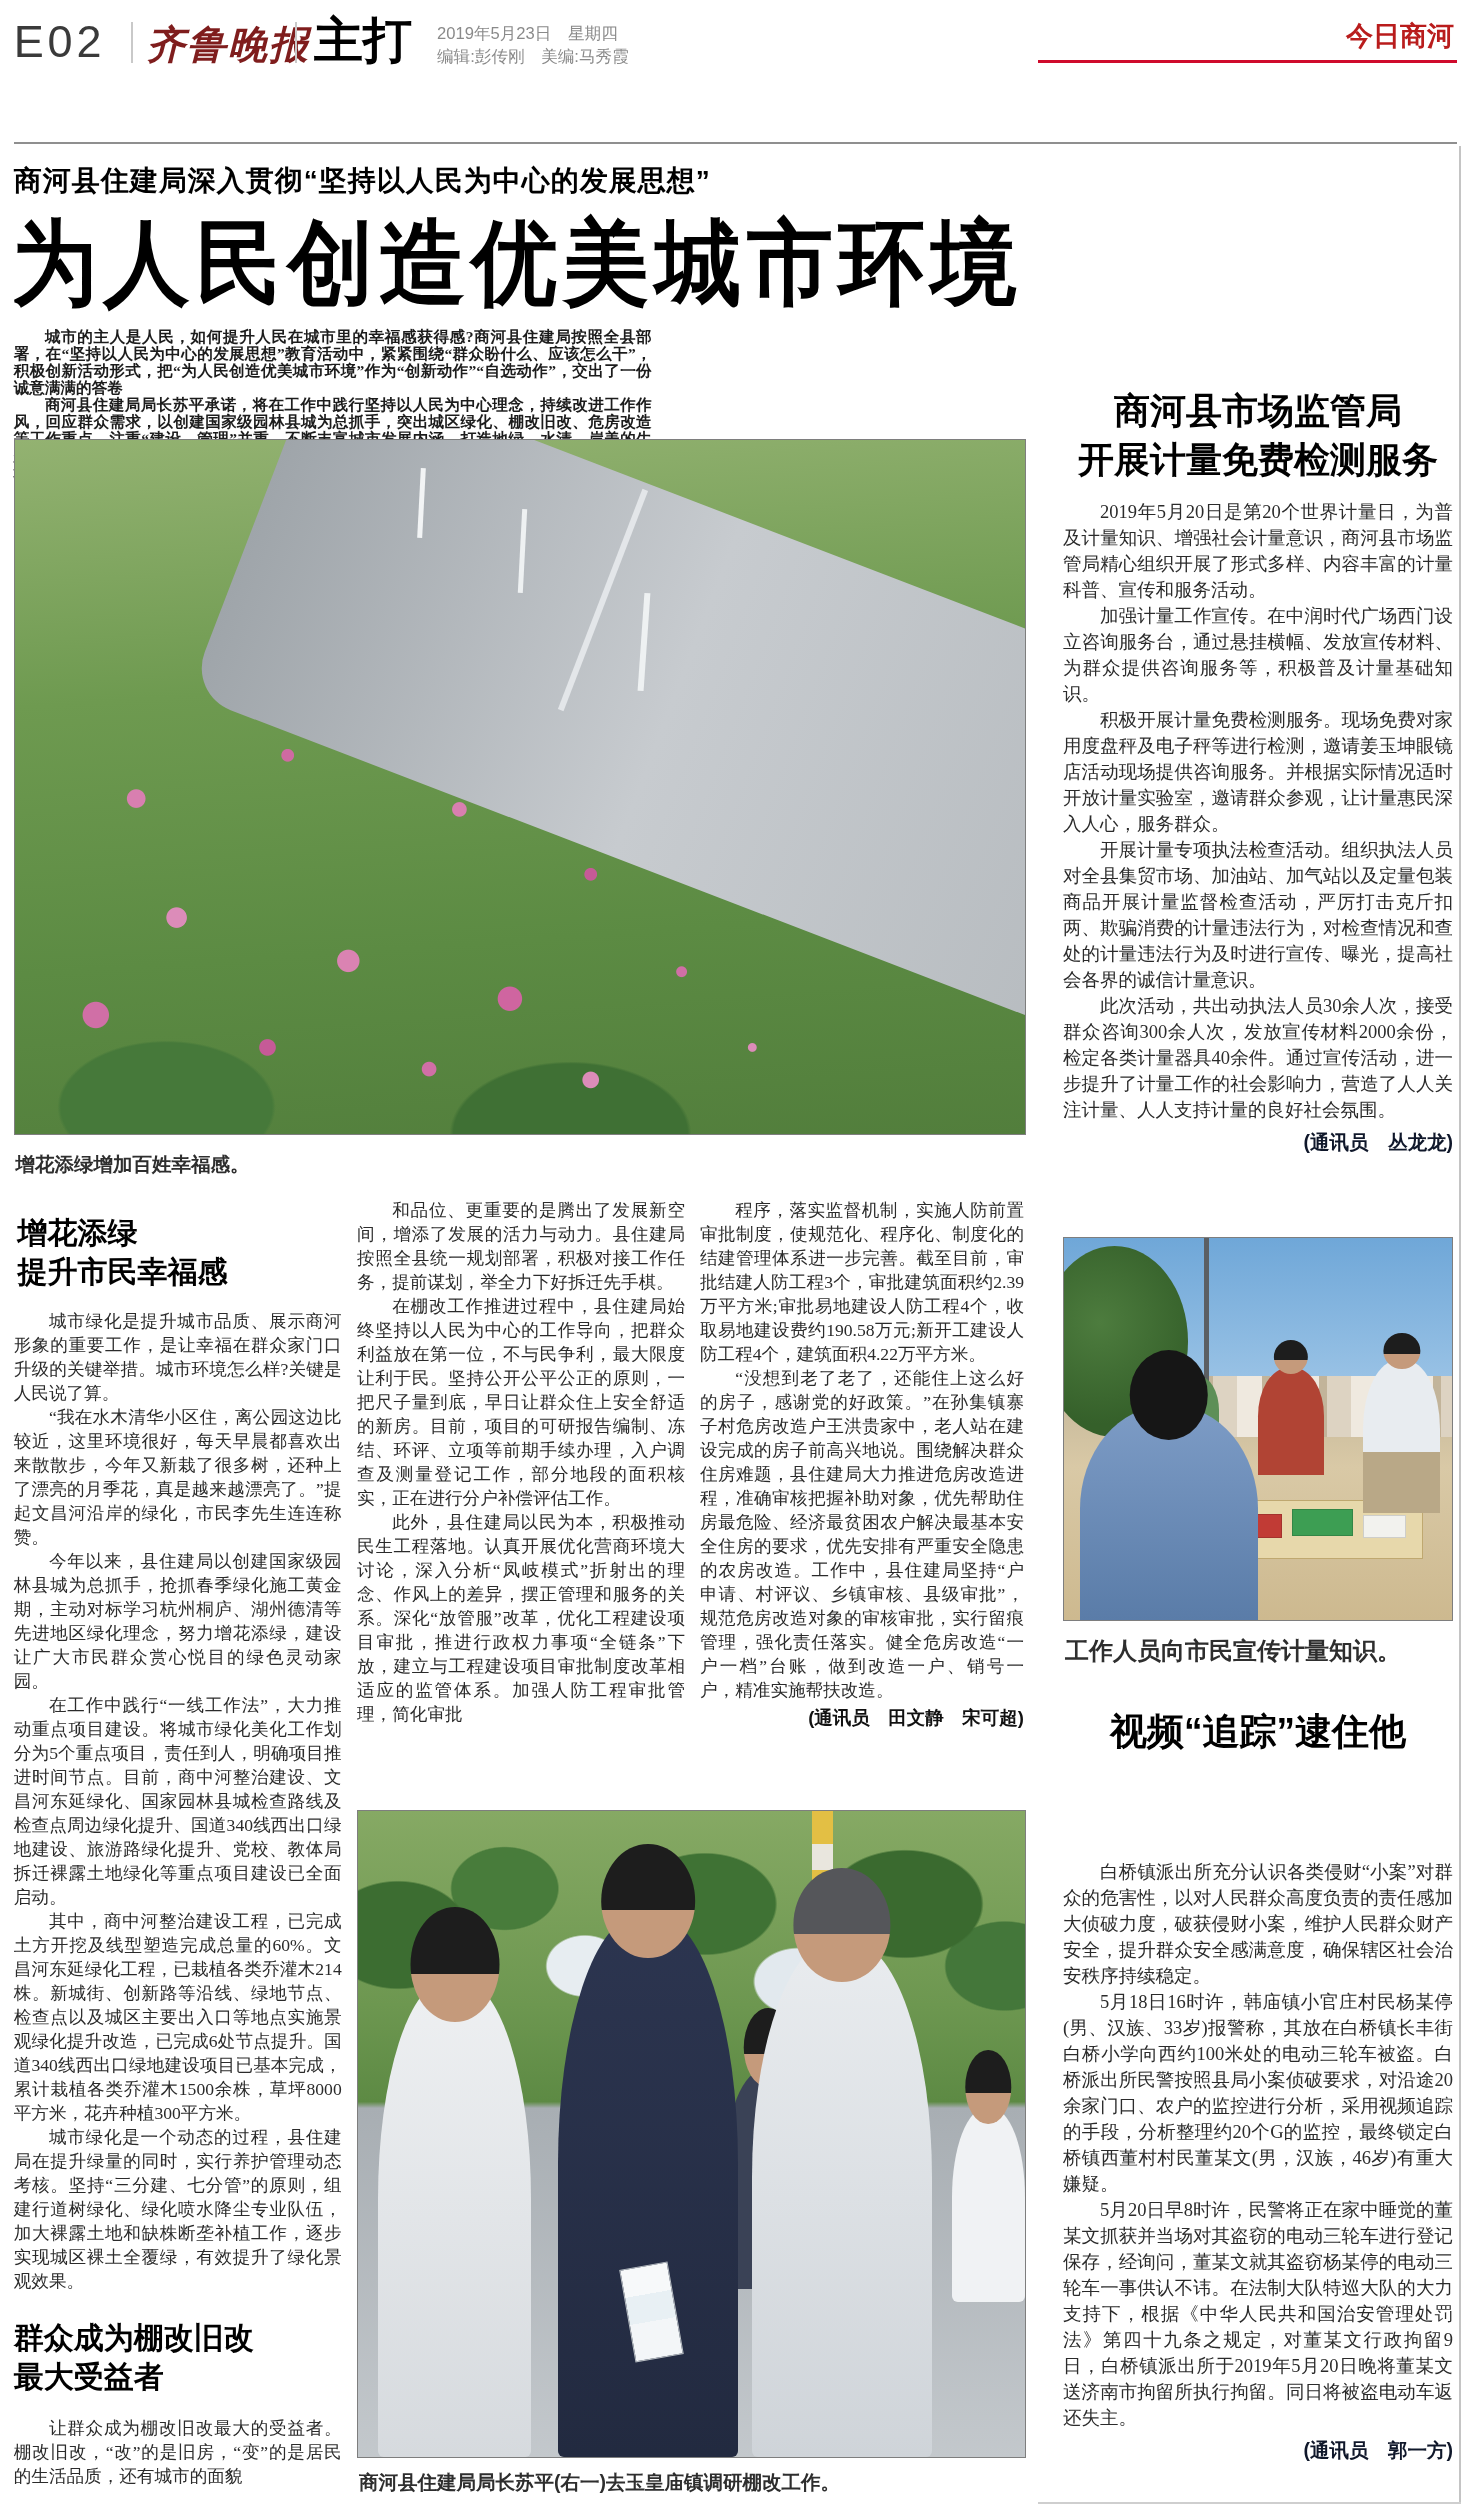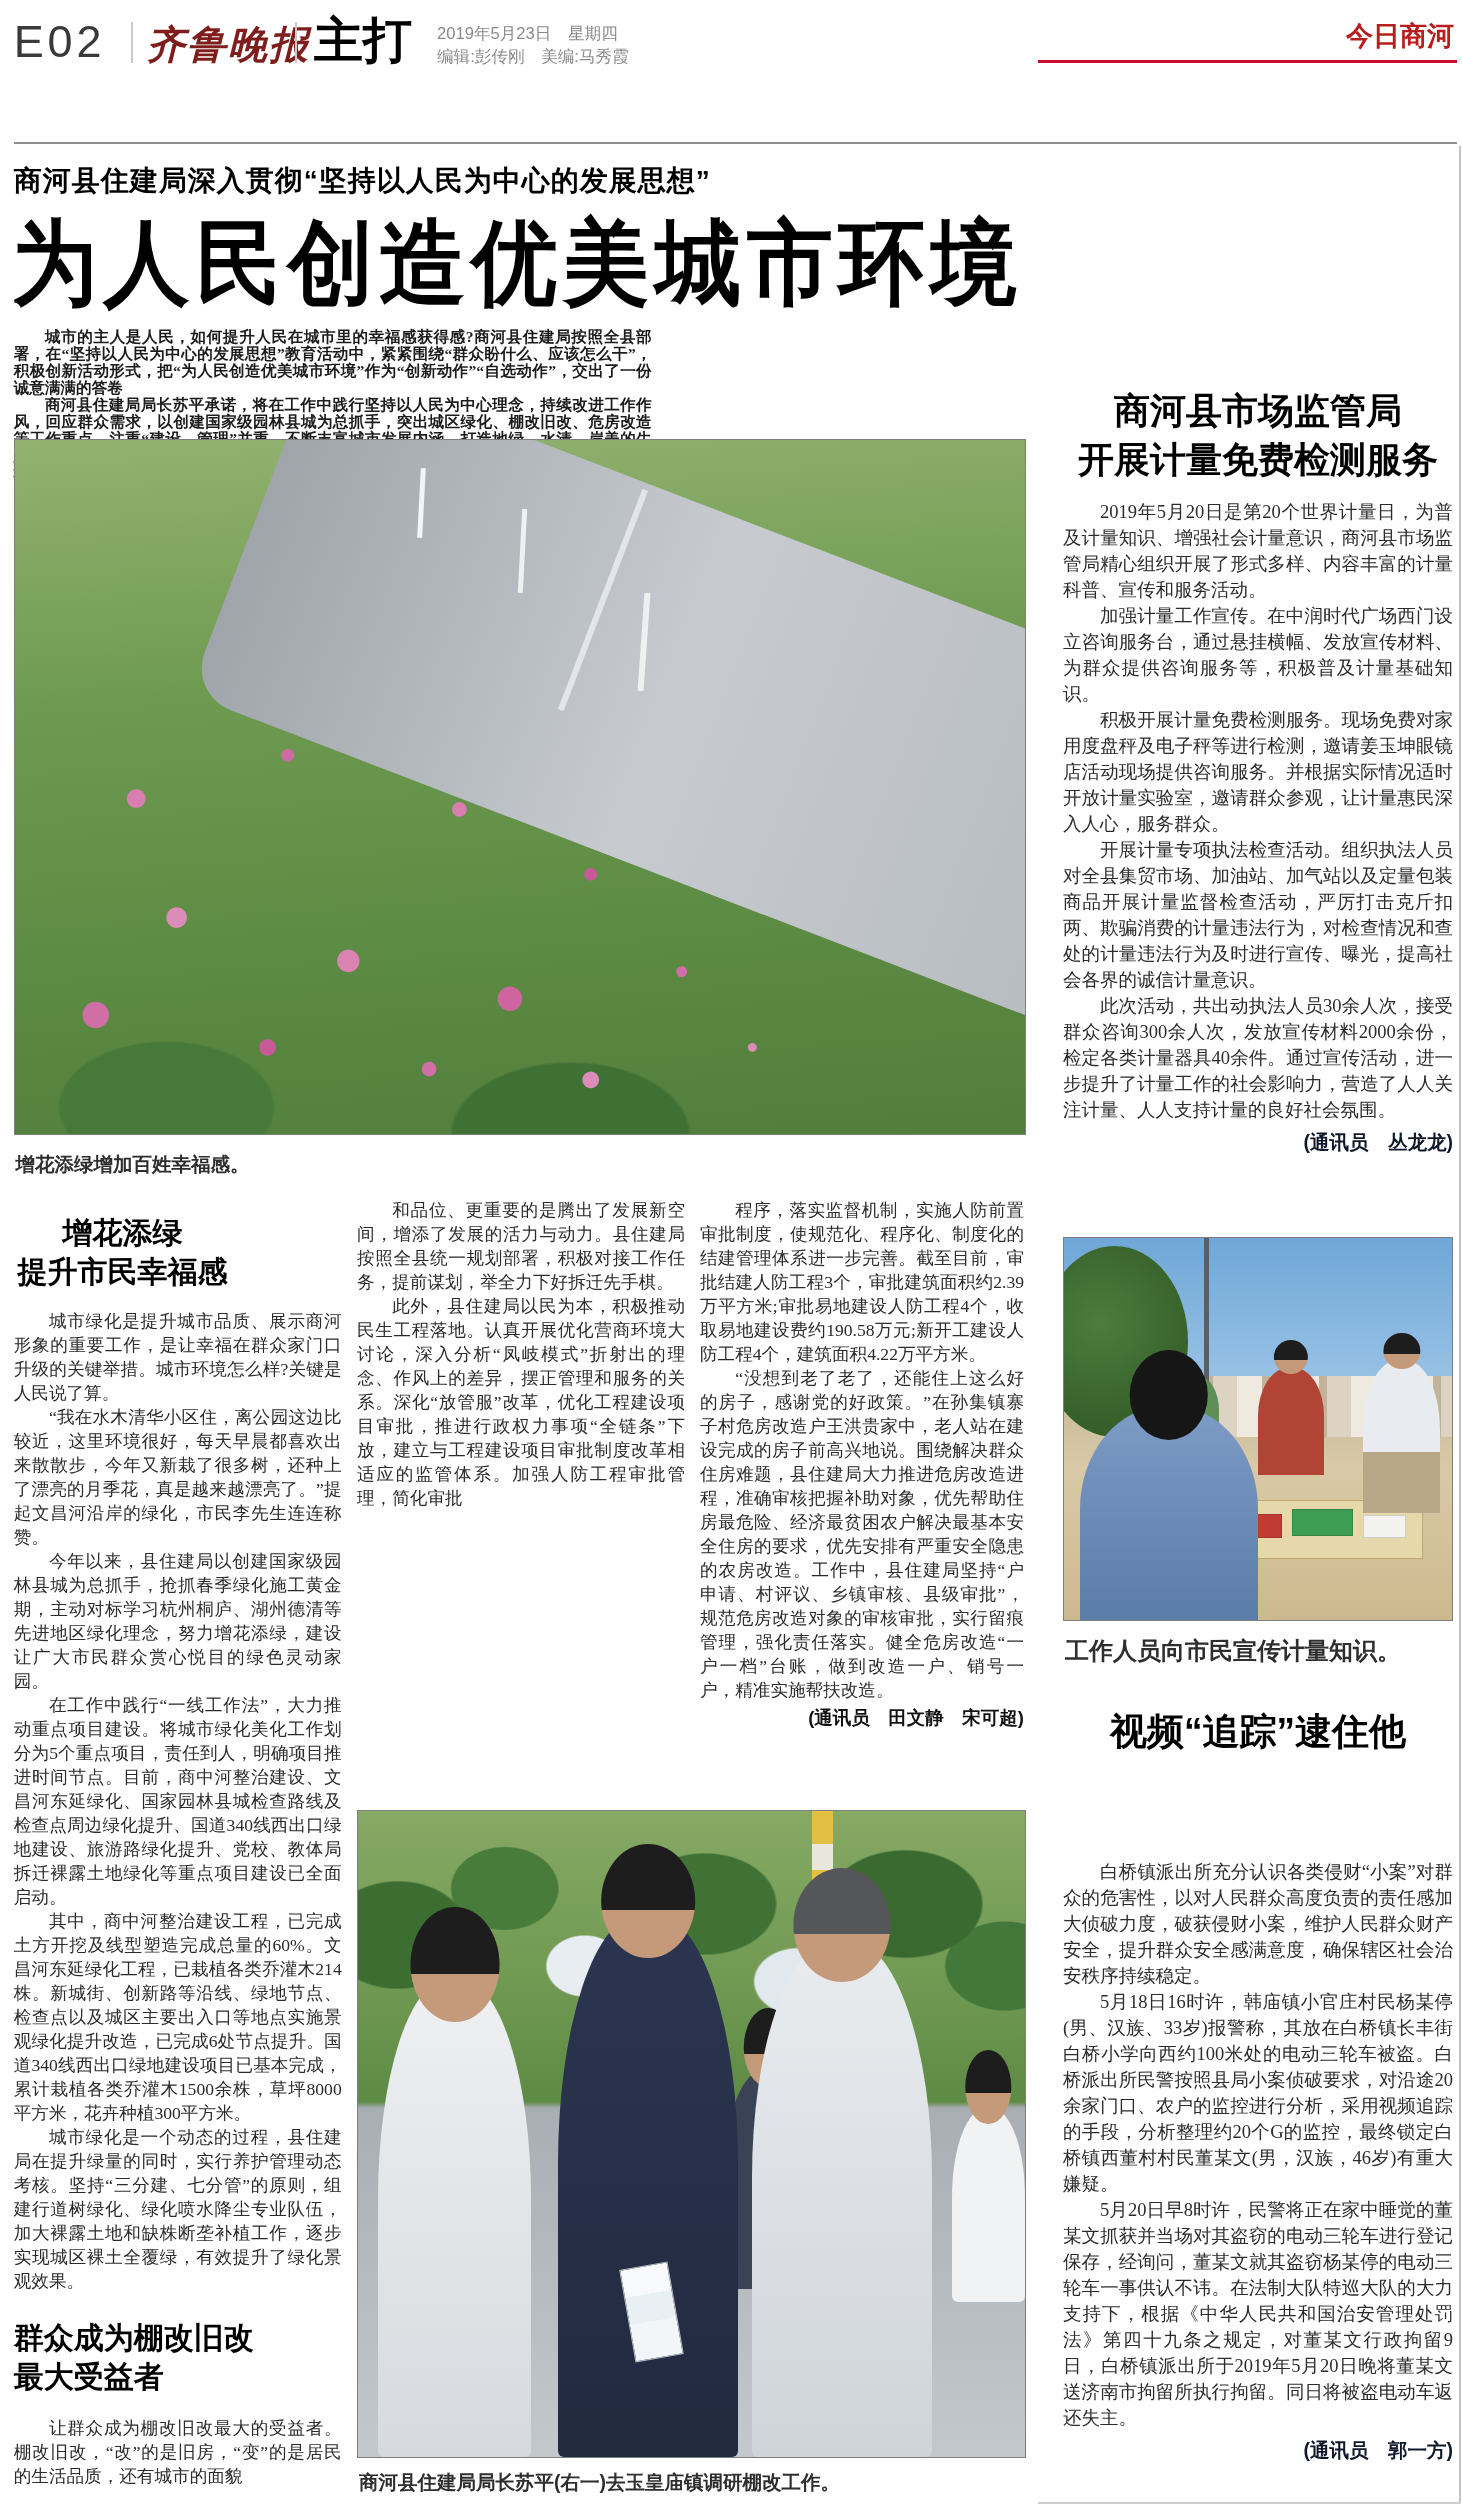--- a/index.html
+++ b/index.html
@@ -116,21 +116,21 @@
       background:linear-gradient(180deg,#e8ecf0 60%,#b9a887 60%);}
   .p2-white .head{top:-18%;width:48%;height:24%;}
   .p2-vest{left:28%;bottom:44%;width:12%;height:20%;border-radius:45% 45% 0 0;background:#5d8f57;}
 
   
   .caption{font-size:19.5px;font-weight:700;color:#2e2e2e;font-family:"Liberation Sans",sans-serif;}
   .cap1{left:15.6px;top:1151px;}
   .cap2{left:359px;top:2469px;}
   .cap3{left:1065px;top:1635px;font-size:24px;}
 
-  .colhead{font-size:30px;font-weight:800;line-height:39px;color:#000;text-align:center;}
+  .colhead{font-size:30px;font-weight:800;line-height:39px;color:#000;}
   .ch1{left:17.6px;top:1213px;}
   .ch2{margin:25px 0 19.5px 0;font-size:30px;font-weight:800;line-height:39px;color:#000;}
 
   
   .bodytext{font-family:"Liberation Serif",serif;font-size:17.6px;line-height:24px;color:#2b2b2b;}
   .bodytext p{margin:0;text-indent:2em;text-align:justify;}
   .col1{left:13.7px;top:1309px;width:328px;}
   .col2{left:357px;top:1198px;width:328px;}
   .col3{left:700px;top:1198px;width:324px;}
   .byline{font-family:"Liberation Sans",sans-serif;font-weight:700;font-size:18.5px;color:#111;
@@ -204,20 +204,21 @@
       <div>群众成为棚改旧改</div>
       <div>最大受益者</div>
     </div>
     <div>
         <p>让群众成为棚改旧改最大的受益者。棚改旧改，“改”的是旧房，“变”的是居民的生活品质，还有城市的面貌</p>
       </div>
   </div>
 
   <div class="abs bodytext col2">
       <p>和品位、更重要的是腾出了发展新空间，增添了发展的活力与动力。县住建局按照全县统一规划部署，积极对接工作任务，提前谋划，举全力下好拆迁先手棋。</p>
+      <p>在棚改工作推进过程中，县住建局始终坚持以人民为中心的工作导向，把群众利益放在第一位，不与民争利，最大限度让利于民。坚持公开公平公正的原则，一把尺子量到底，早日让群众住上安全舒适的新房。目前，项目的可研报告编制、冻结、环评、立项等前期手续办理，入户调查及测量登记工作，部分地段的面积核实，正在进行分户补偿评估工作。</p>
       <p>此外，县住建局以民为本，积极推动民生工程落地。认真开展优化营商环境大讨论，深入分析“凤岐模式”折射出的理念、作风上的差异，摆正管理和服务的关系。深化“放管服”改革，优化工程建设项目审批，推进行政权力事项“全链条”下放，建立与工程建设项目审批制度改革相适应的监管体系。加强人防工程审批管理，简化审批</p>
     </div>
 
   <div class="abs bodytext col3">
     <div>
         <p>程序，落实监督机制，实施人防前置审批制度，使规范化、程序化、制度化的结建管理体系进一步完善。截至目前，审批结建人防工程3个，审批建筑面积约2.39万平方米;审批易地建设人防工程4个，收取易地建设费约190.58万元;新开工建设人防工程4个，建筑面积4.22万平方米。</p>
         <p>“没想到老了老了，还能住上这么好的房子，感谢党的好政策。”在孙集镇寨子村危房改造户王洪贵家中，老人站在建设完成的房子前高兴地说。围绕解决群众住房难题，县住建局大力推进危房改造进程，准确审核把握补助对象，优先帮助住房最危险、经济最贫困农户解决最基本安全住房的要求，优先安排有严重安全隐患的农房改造。工作中，县住建局坚持“户申请、村评议、乡镇审核、县级审批”，规范危房改造对象的审核审批，实行留痕管理，强化责任落实。健全危房改造“一户一档”台账，做到改造一户、销号一户，精准实施帮扶改造。</p>
       </div>
     <div class="byline">(通讯员　田文静　宋可超)</div>
   </div>

